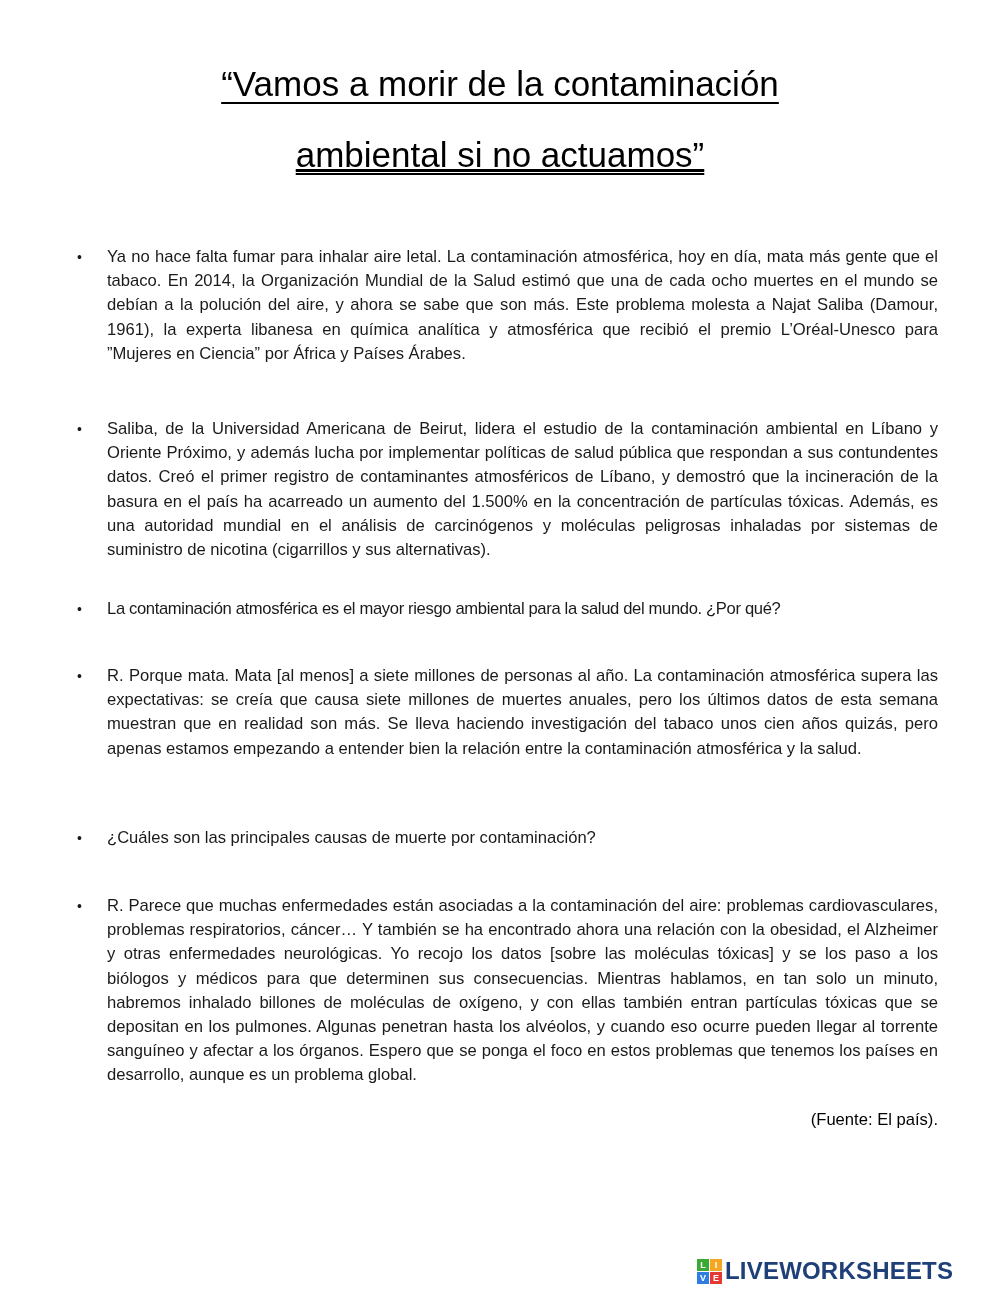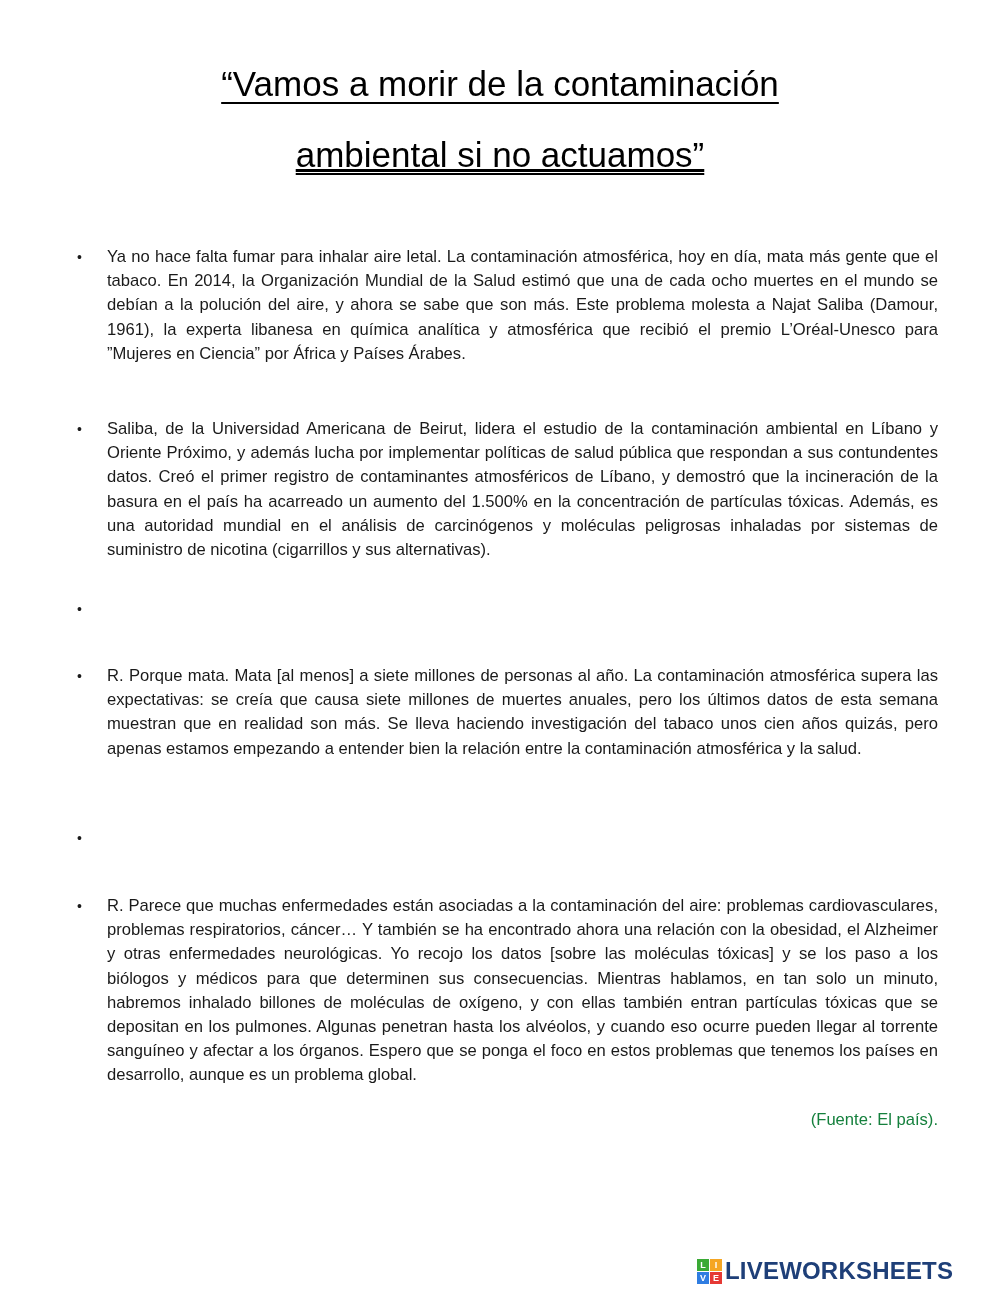--- a/index.html
+++ b/index.html
@@ -16,21 +16,21 @@
     .t2 { top: 135px; text-decoration: underline; }
     .item {
       position: absolute; left: 107px; width: 831px;
       font-size: 16.6px; line-height: 24.2px; text-align: justify; color: #1a1a1a;
     }
     .item .bullet {
       position: absolute; left: -30px; top: 0; font-size: 14px; line-height: 24.2px;
     }
     .item.narrow { letter-spacing: -0.35px; }
     .source {
-      position: absolute; top: 1110px; right: 62px; font-size: 16.6px; color: #15803d; margin-left: 46px;
+      position: absolute; top: 1110px; right: 62px; font-size: 16.6px; color: #000000; margin-left: 46px;
     }
     .logo {
       position: absolute; left: 697px; top: 1256px; height: 30px; display: flex; align-items: center;
     }
     .logo-grid {
       display: grid; grid-template-columns: 12px 12px; grid-template-rows: 12px 12px; gap: 1px; margin-right: 3px;
     }
     .logo-grid div {
       font-size: 9px; font-weight: bold; color: #fff; text-align: center; line-height: 12px;
     }
@@ -53,29 +53,31 @@
   <span>Ya no hace falta fumar para inhalar aire letal. La contaminación atmosférica, hoy en día, mata más gente que el tabaco. En 2014, la Organización Mundial de la Salud estimó que una de cada ocho muertes en el mundo se debían a la polución del aire, y ahora se sabe que son más. Este problema molesta a Najat Saliba (Damour, 1961), la experta libanesa en química analítica y atmosférica que recibió el premio L’Oréal-Unesco para ”Mujeres en Ciencia” por África y Países Árabes.</span>
 </div>
 
 <div class="item" style="top:417px;">
   <span class="bullet">•</span>
   <span>Saliba, de la Universidad Americana de Beirut, lidera el estudio de la contaminación ambiental en Líbano y Oriente Próximo, y además lucha por implementar políticas de salud pública que respondan a sus contundentes datos. Creó el primer registro de contaminantes atmosféricos de Líbano, y demostró que la incineración de la basura en el país ha acarreado un aumento del 1.500% en la concentración de partículas tóxicas. Además, es una autoridad mundial en el análisis de carcinógenos y moléculas peligrosas inhaladas por sistemas de suministro de nicotina (cigarrillos y sus alternativas).</span>
 </div>
 
 <div class="item narrow" style="top:597px;">
   <span class="bullet">•</span>
+  <span>La contaminación atmosférica es el mayor riesgo ambiental para la salud del mundo. ¿Por qué?</span>
 </div>
 
 <div class="item" style="top:664px;">
   <span class="bullet">•</span>
   <span>R. Porque mata. Mata [al menos] a siete millones de personas al año. La contaminación atmosférica supera las expectativas: se creía que causa siete millones de muertes anuales, pero los últimos datos de esta semana muestran que en realidad son más. Se lleva haciendo investigación del tabaco unos cien años quizás, pero apenas estamos empezando a entender bien la relación entre la contaminación atmosférica y la salud.</span>
 </div>
 
 <div class="item" style="top:826px;">
   <span class="bullet">•</span>
+  <span>¿Cuáles son las principales causas de muerte por contaminación?</span>
 </div>
 
 <div class="item" style="top:894px;">
   <span class="bullet">•</span>
   <span>R. Parece que muchas enfermedades están asociadas a la contaminación del aire: problemas cardiovasculares, problemas respiratorios, cáncer… Y también se ha encontrado ahora una relación con la obesidad, el Alzheimer y otras enfermedades neurológicas. Yo recojo los datos [sobre las moléculas tóxicas] y se los paso a los biólogos y médicos para que determinen sus consecuencias. Mientras hablamos, en tan solo un minuto, habremos inhalado billones de moléculas de oxígeno, y con ellas también entran partículas tóxicas que se depositan en los pulmones. Algunas penetran hasta los alvéolos, y cuando eso ocurre pueden llegar al torrente sanguíneo y afectar a los órganos. Espero que se ponga el foco en estos problemas que tenemos los países en desarrollo, aunque es un problema global.</span>
 </div>
 
 <div class="source">(Fuente: El país).</div>
 
 <div class="logo">

